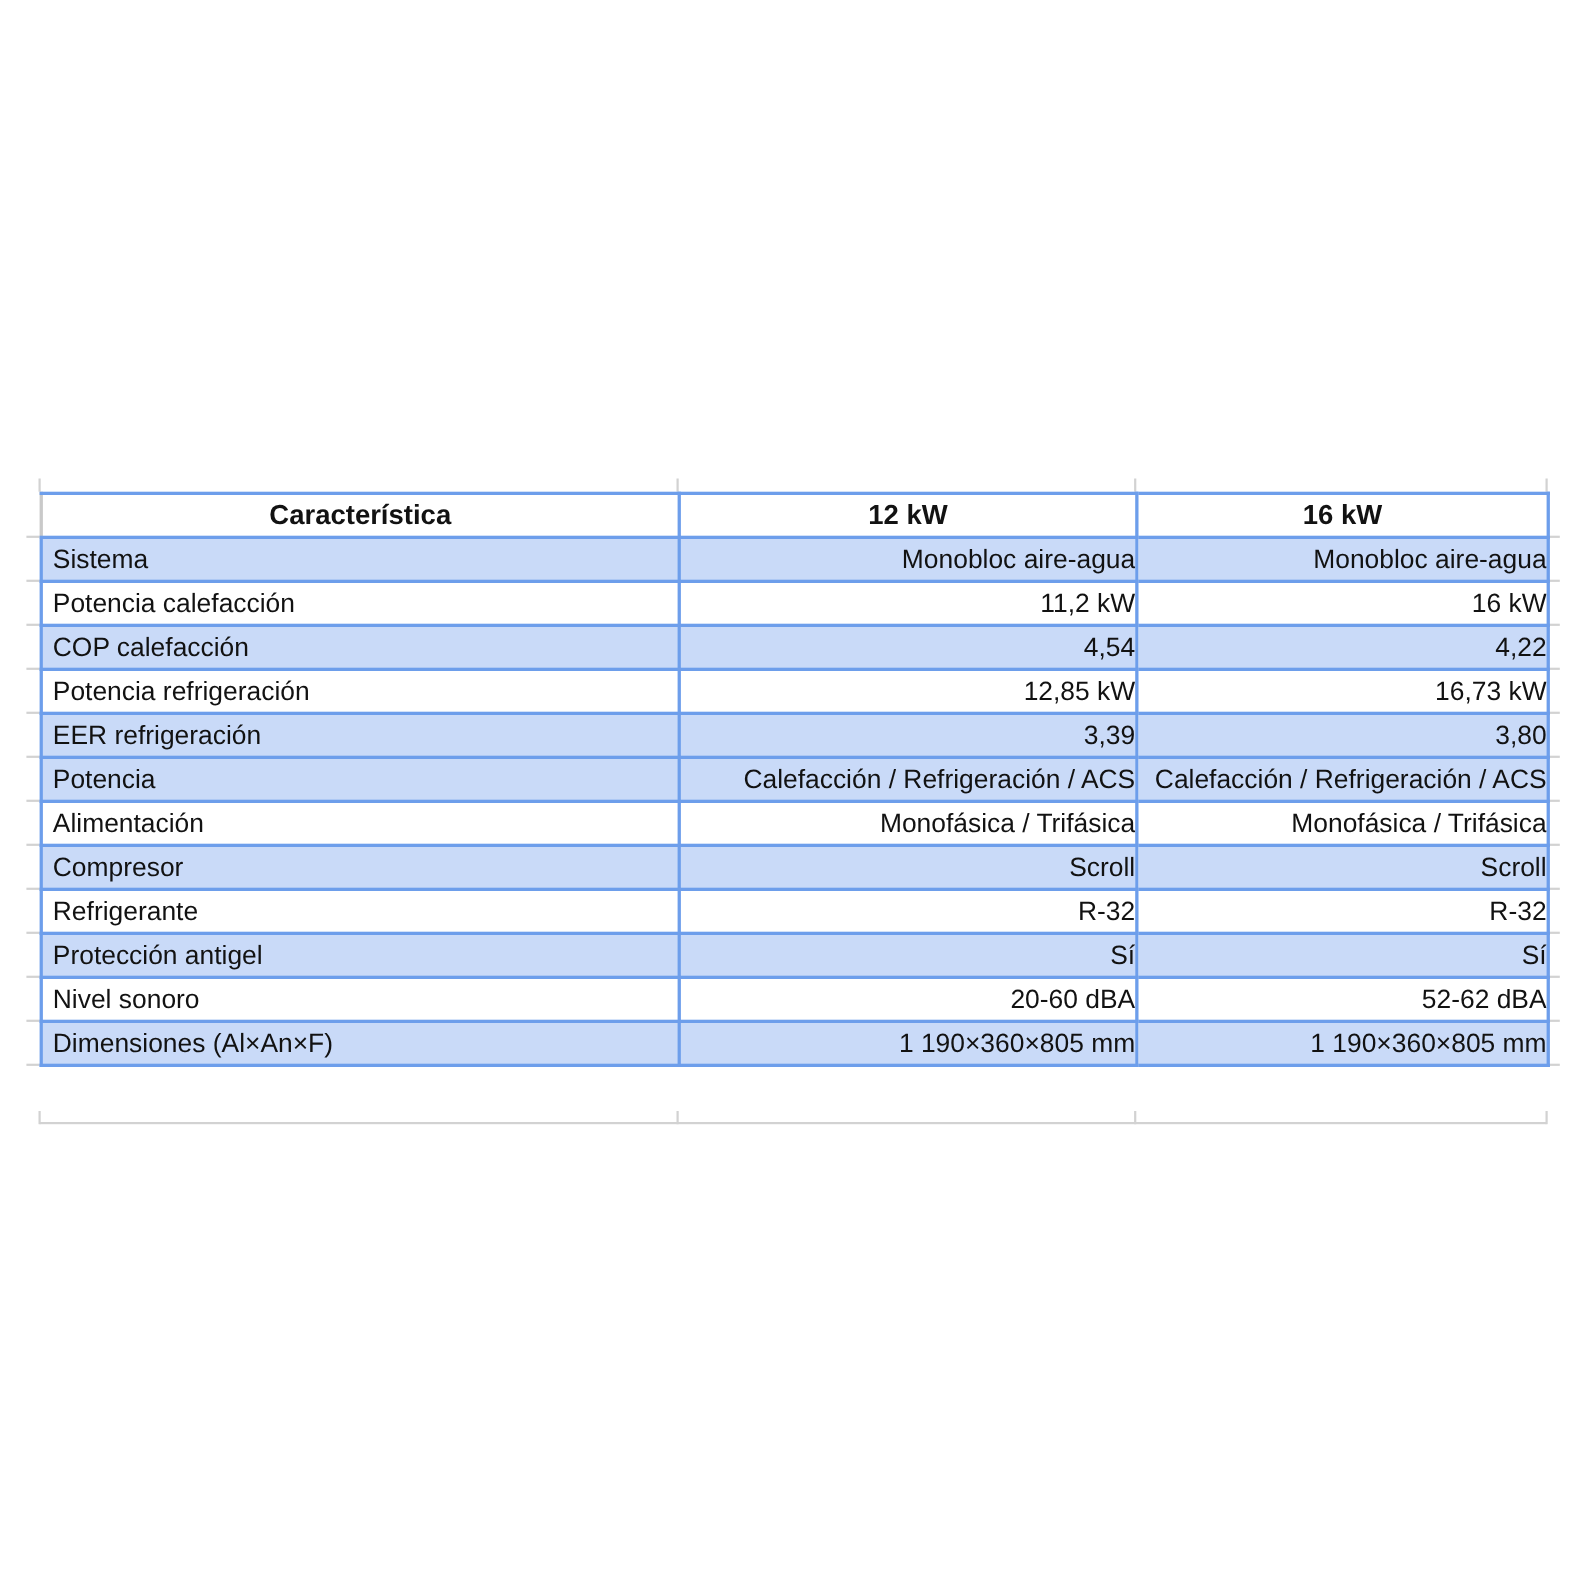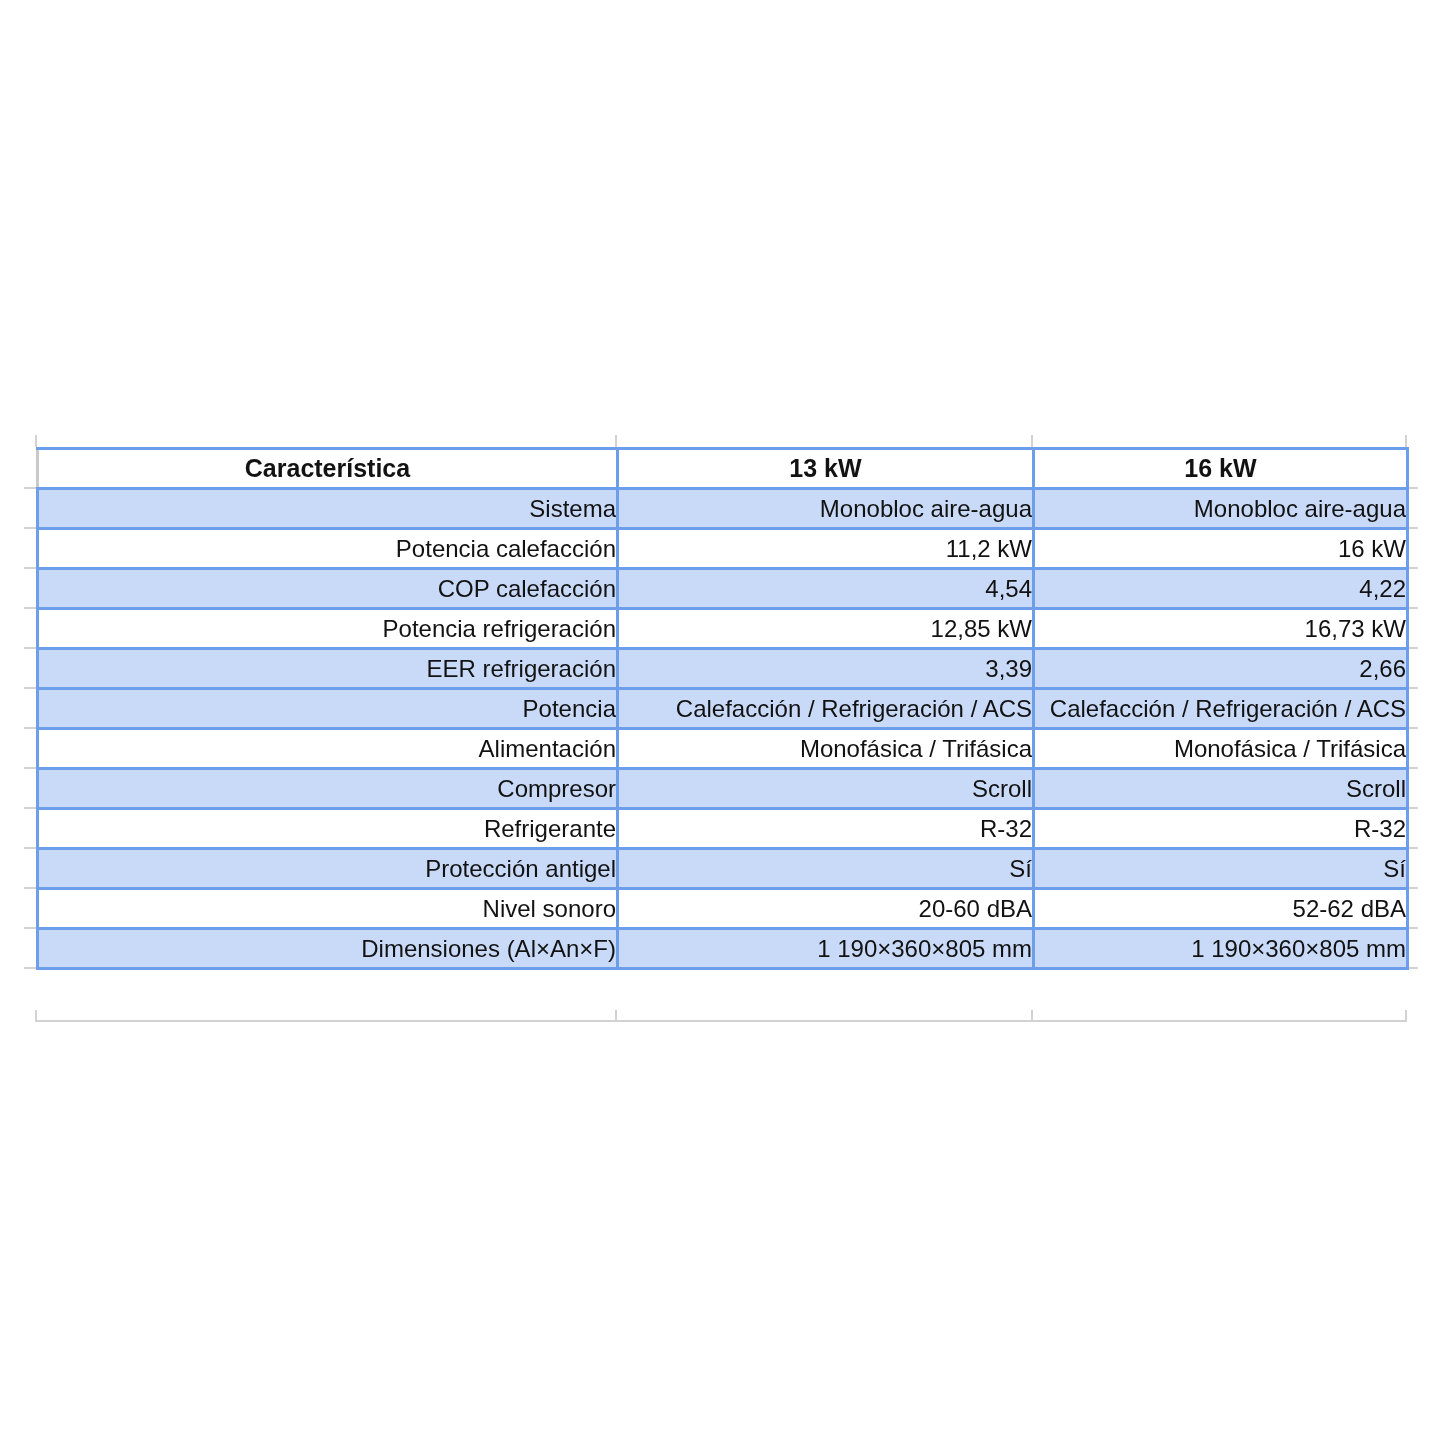--- a/index.html
+++ b/index.html
@@ -46,21 +46,21 @@
   #spec-table th {
     font-size: 25px;
     font-weight: 700;
     text-align: center;
   }
   
   #spec-table thead th:first-child {
     border-left-color: #c9c9c9;
   }
   #spec-table td.feature {
-    text-align: right;
+    text-align: left;
     padding-left: 9px;
   }
   #spec-table td.value {
     text-align: right;
   }
   #spec-table tr.alt td {
     background: var(--fill-alt);
   }
   
   .stub {
@@ -83,21 +83,21 @@
   <div id="table-area">
     <table id="spec-table">
       <colgroup>
         <col style="width:580px">
         <col style="width:416px">
         <col style="width:374px">
       </colgroup>
       <thead>
         <tr>
           <th>Característica</th>
-          <th>13 kW</th>
+          <th>12 kW</th>
           <th>16 kW</th>
         </tr>
       </thead>
       <tbody id="spec-tbody">
           <tr class="alt">
             <td class="feature">Sistema</td>
             <td class="value">Monobloc aire-agua</td>
             <td class="value">Monobloc aire-agua</td>
           </tr>
           <tr>
@@ -111,21 +111,21 @@
             <td class="value">4,22</td>
           </tr>
           <tr>
             <td class="feature">Potencia refrigeración</td>
             <td class="value">12,85 kW</td>
             <td class="value">16,73 kW</td>
           </tr>
           <tr class="alt">
             <td class="feature">EER refrigeración</td>
             <td class="value">3,39</td>
-            <td class="value">2,66</td>
+            <td class="value">3,80</td>
           </tr>
           <tr class="alt">
             <td class="feature">Potencia</td>
             <td class="value">Calefacción / Refrigeración / ACS</td>
             <td class="value">Calefacción / Refrigeración / ACS</td>
           </tr>
           <tr>
             <td class="feature">Alimentación</td>
             <td class="value">Monofásica / Trifásica</td>
             <td class="value">Monofásica / Trifásica</td>

